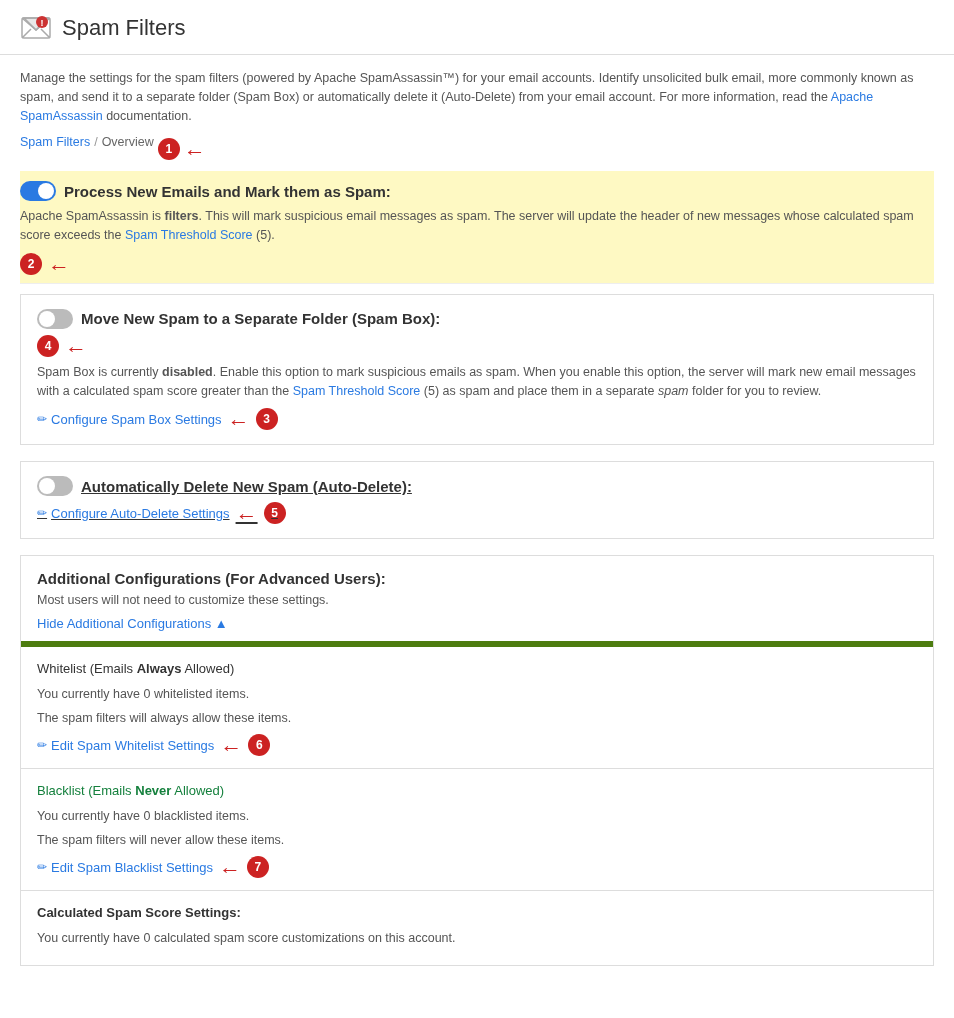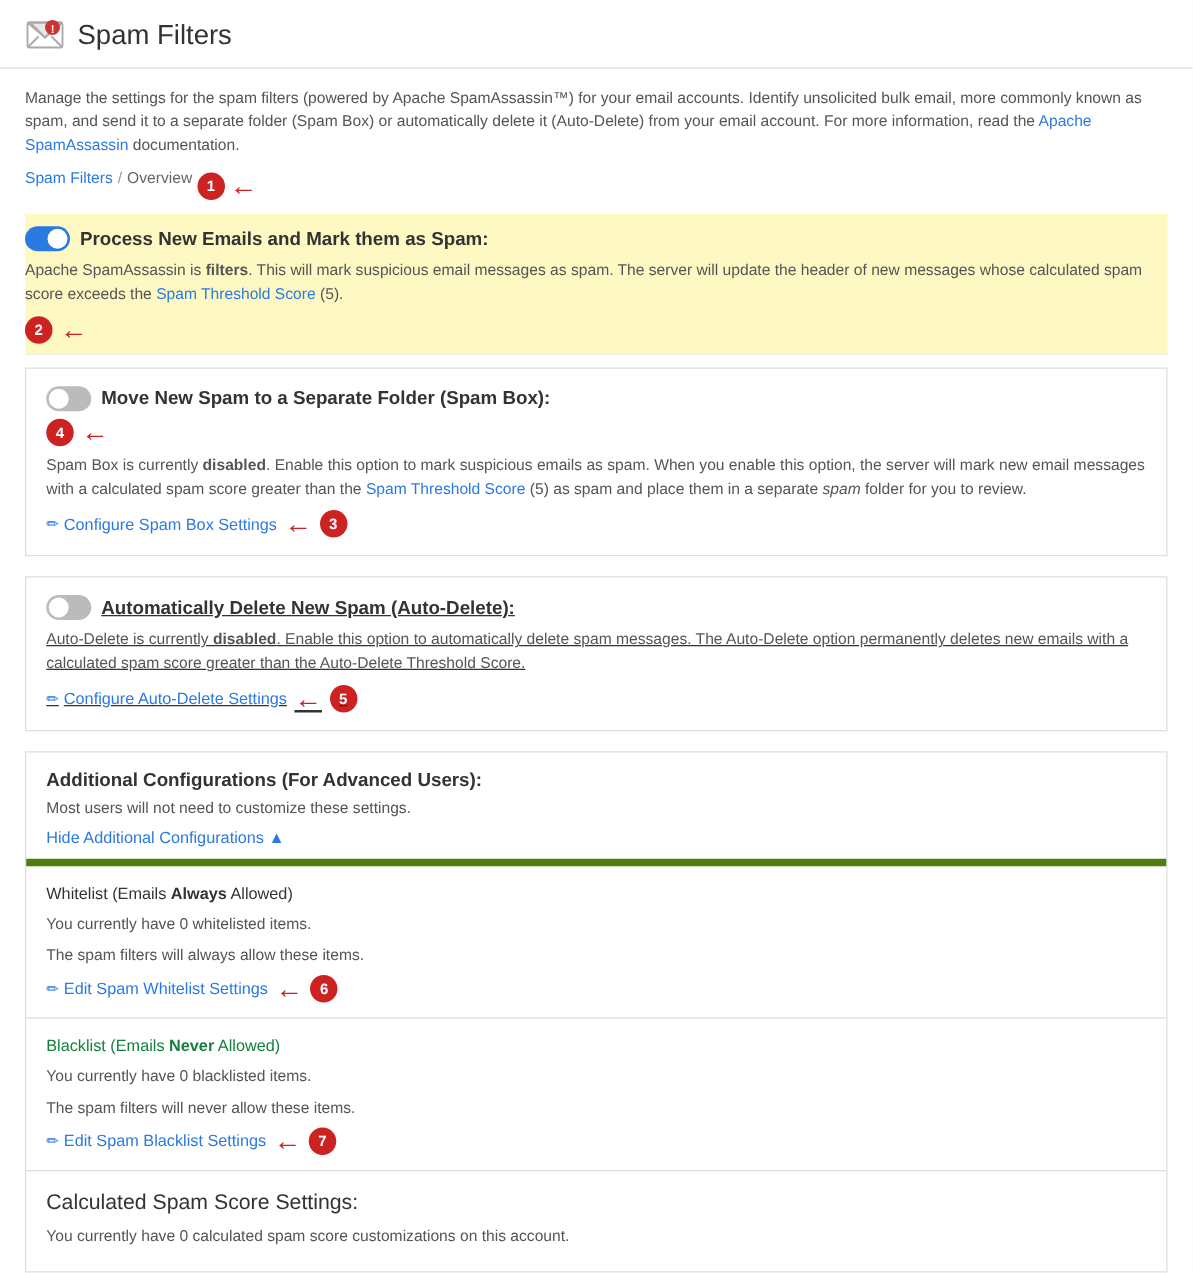--- a/index.html
+++ b/index.html
@@ -246,23 +246,20 @@
 
     <div class="main-outer" style="margin-top: 10px;">
       <div style="padding: 14px 16px; text-decoration: underline;">
         <div class="toggle-row">
           <div class="toggle">
             <div class="toggle-track off"></div>
             <div class="toggle-thumb off"></div>
           </div>
           <span class="section-title">Automatically Delete New Spam (Auto-Delete):</span>
         </div>
-        <p class="section-body-text">
-          Auto-Delete is currently <strong>disabled</strong>. Enable this option to automatically delete spam messages. The Auto-Delete option permanently deletes new emails with a calculated spam score greater than the Auto-Delete Threshold Score.
-        </p>
         <div class="annotation-wrapper">
           <a class="link-action">
             <span class="pencil-icon">✏</span>
             <span>Configure Auto-Delete Settings</span>
           </a>
           <span class="red-arrow">←</span>
           <span class="annotation-badge">5</span>
         </div>
       </div>
     </div>
@@ -303,21 +300,21 @@
           <a class="link-action">
             <span class="pencil-icon">✏</span>
             <span>Edit Spam Blacklist Settings</span>
           </a>
           <span class="red-arrow">←</span>
           <span class="annotation-badge">7</span>
         </div>
       </div>
 
       <div style="padding: 12px 16px;">
-        <p class="section-body-text" style="margin-bottom: 3px; margin-top: 0; font-size: 17px; color: #333;">Calculated Spam Score Settings:</p>
+        <p class="section-body-text" style="margin-bottom: 3px; margin-top: 0; font-size: 13px; color: #333; font-weight: bold;">Calculated Spam Score Settings:</p>
         <p class="section-body-text" style="margin-bottom: 6px;">You currently have 0 calculated spam score customizations on this account.</p>
 
       </div>
 
     </div>
 
   </div>
 </div>
 
 </body></html>

